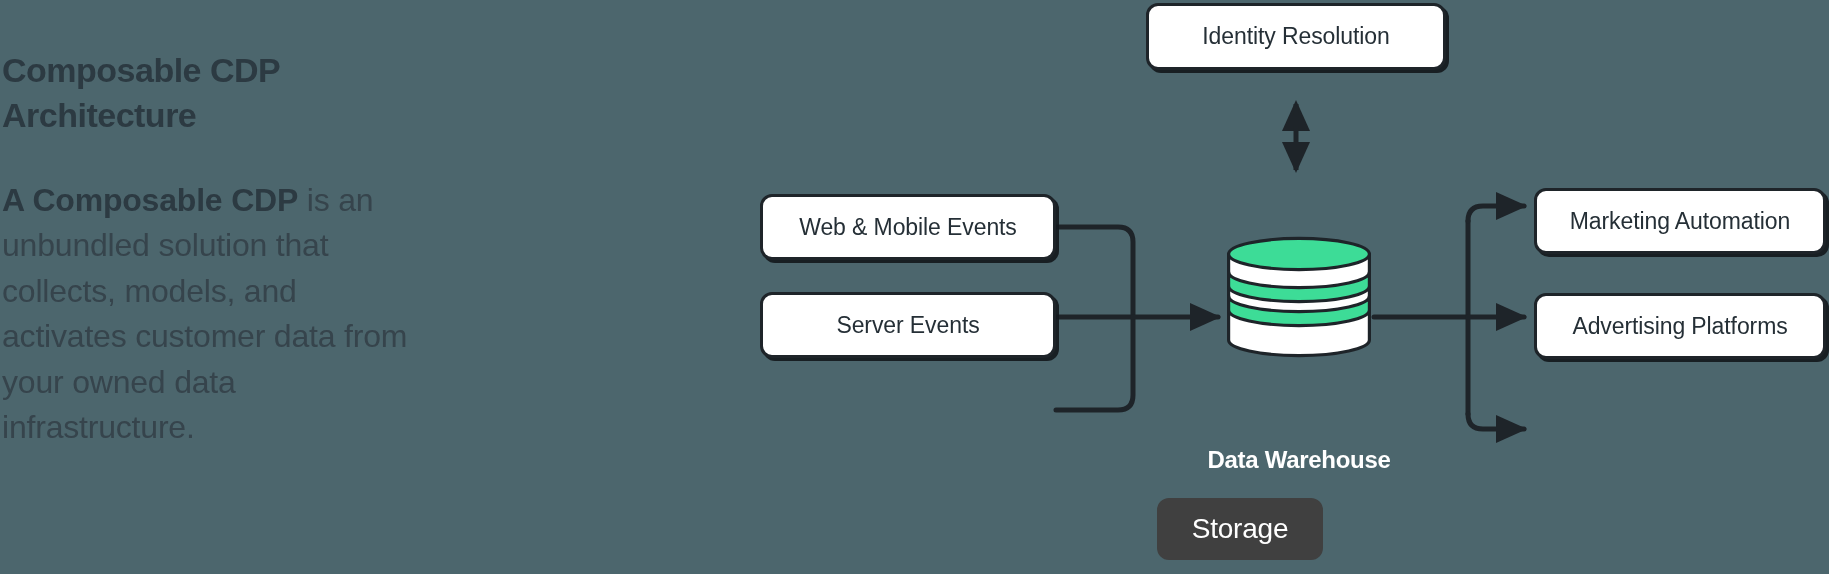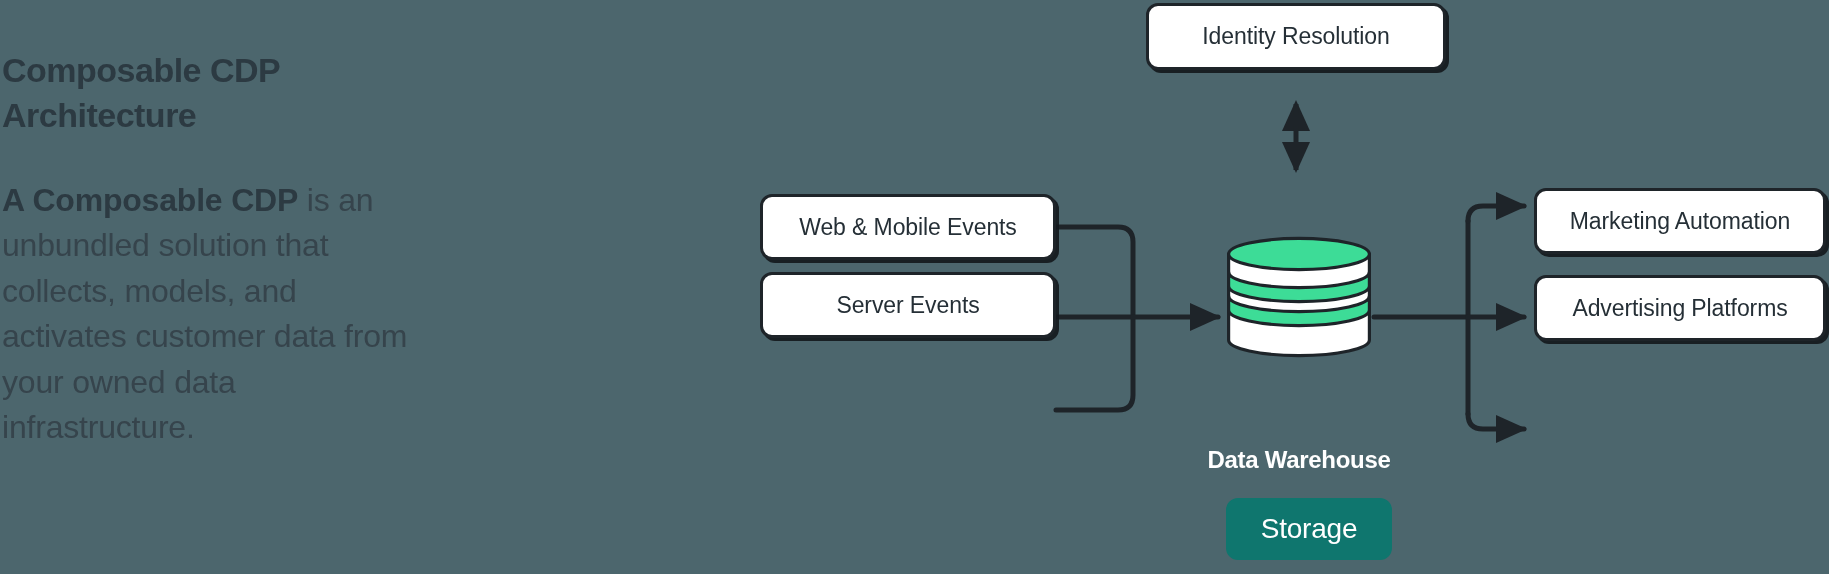--- a/index.html
+++ b/index.html
@@ -72,29 +72,29 @@
     align-items: center;
     justify-content: center;
     color: #252F36;
     font-size: 23px;
     letter-spacing: -0.1px;
     box-sizing: border-box;
   }
 
   
   #node-web    { left: 760px; top: 194px; width: 296px; height: 66px; }
-  #node-server { left: 760px; top: 272px; width: 296px; height: 66px; }
+  #node-server { left: 760px; top: 292px; width: 296px; height: 66px; }
   #node-etl    { left: 760px; top: 372px; width: 296px; height: 66px; }
 
   
   #node-identity { left: 1146px; top: 3px; width: 300px; height: 67px; }
 
   
   #node-marketing { left: 1534px; top: 188px; width: 292px; height: 66px; text-align: right; }
-  #node-advertising { left: 1534px; top: 275px; width: 292px; height: 66px; }
+  #node-advertising { left: 1534px; top: 293px; width: 292px; height: 66px; }
   #node-analytics { left: 1534px; top: 382px; width: 292px; height: 66px; }
 
   
   #warehouse {
     position: absolute;
     left: 1226px;
     top: 236px;
     width: 146px;
     height: 122px;
   }
@@ -107,25 +107,25 @@
     width: 302px;
     text-align: center;
     font-size: 24px;
     font-weight: 700;
     color: #ffffff;
     letter-spacing: -0.3px;
   }
 
   #storage-pill {
     position: absolute;
-    left: 1226px;
+    left: 1157px;
     top: 498px;
     width: 166px;
     height: 62px;
-    background: #0f766e;
+    background: #404040;
     border-radius: 12px;
     display: flex;
     align-items: center;
     justify-content: center;
     color: #FFFFFF;
     font-size: 28px;
     font-weight: 400;
     letter-spacing: -0.2px;
     box-sizing: border-box;
   }

